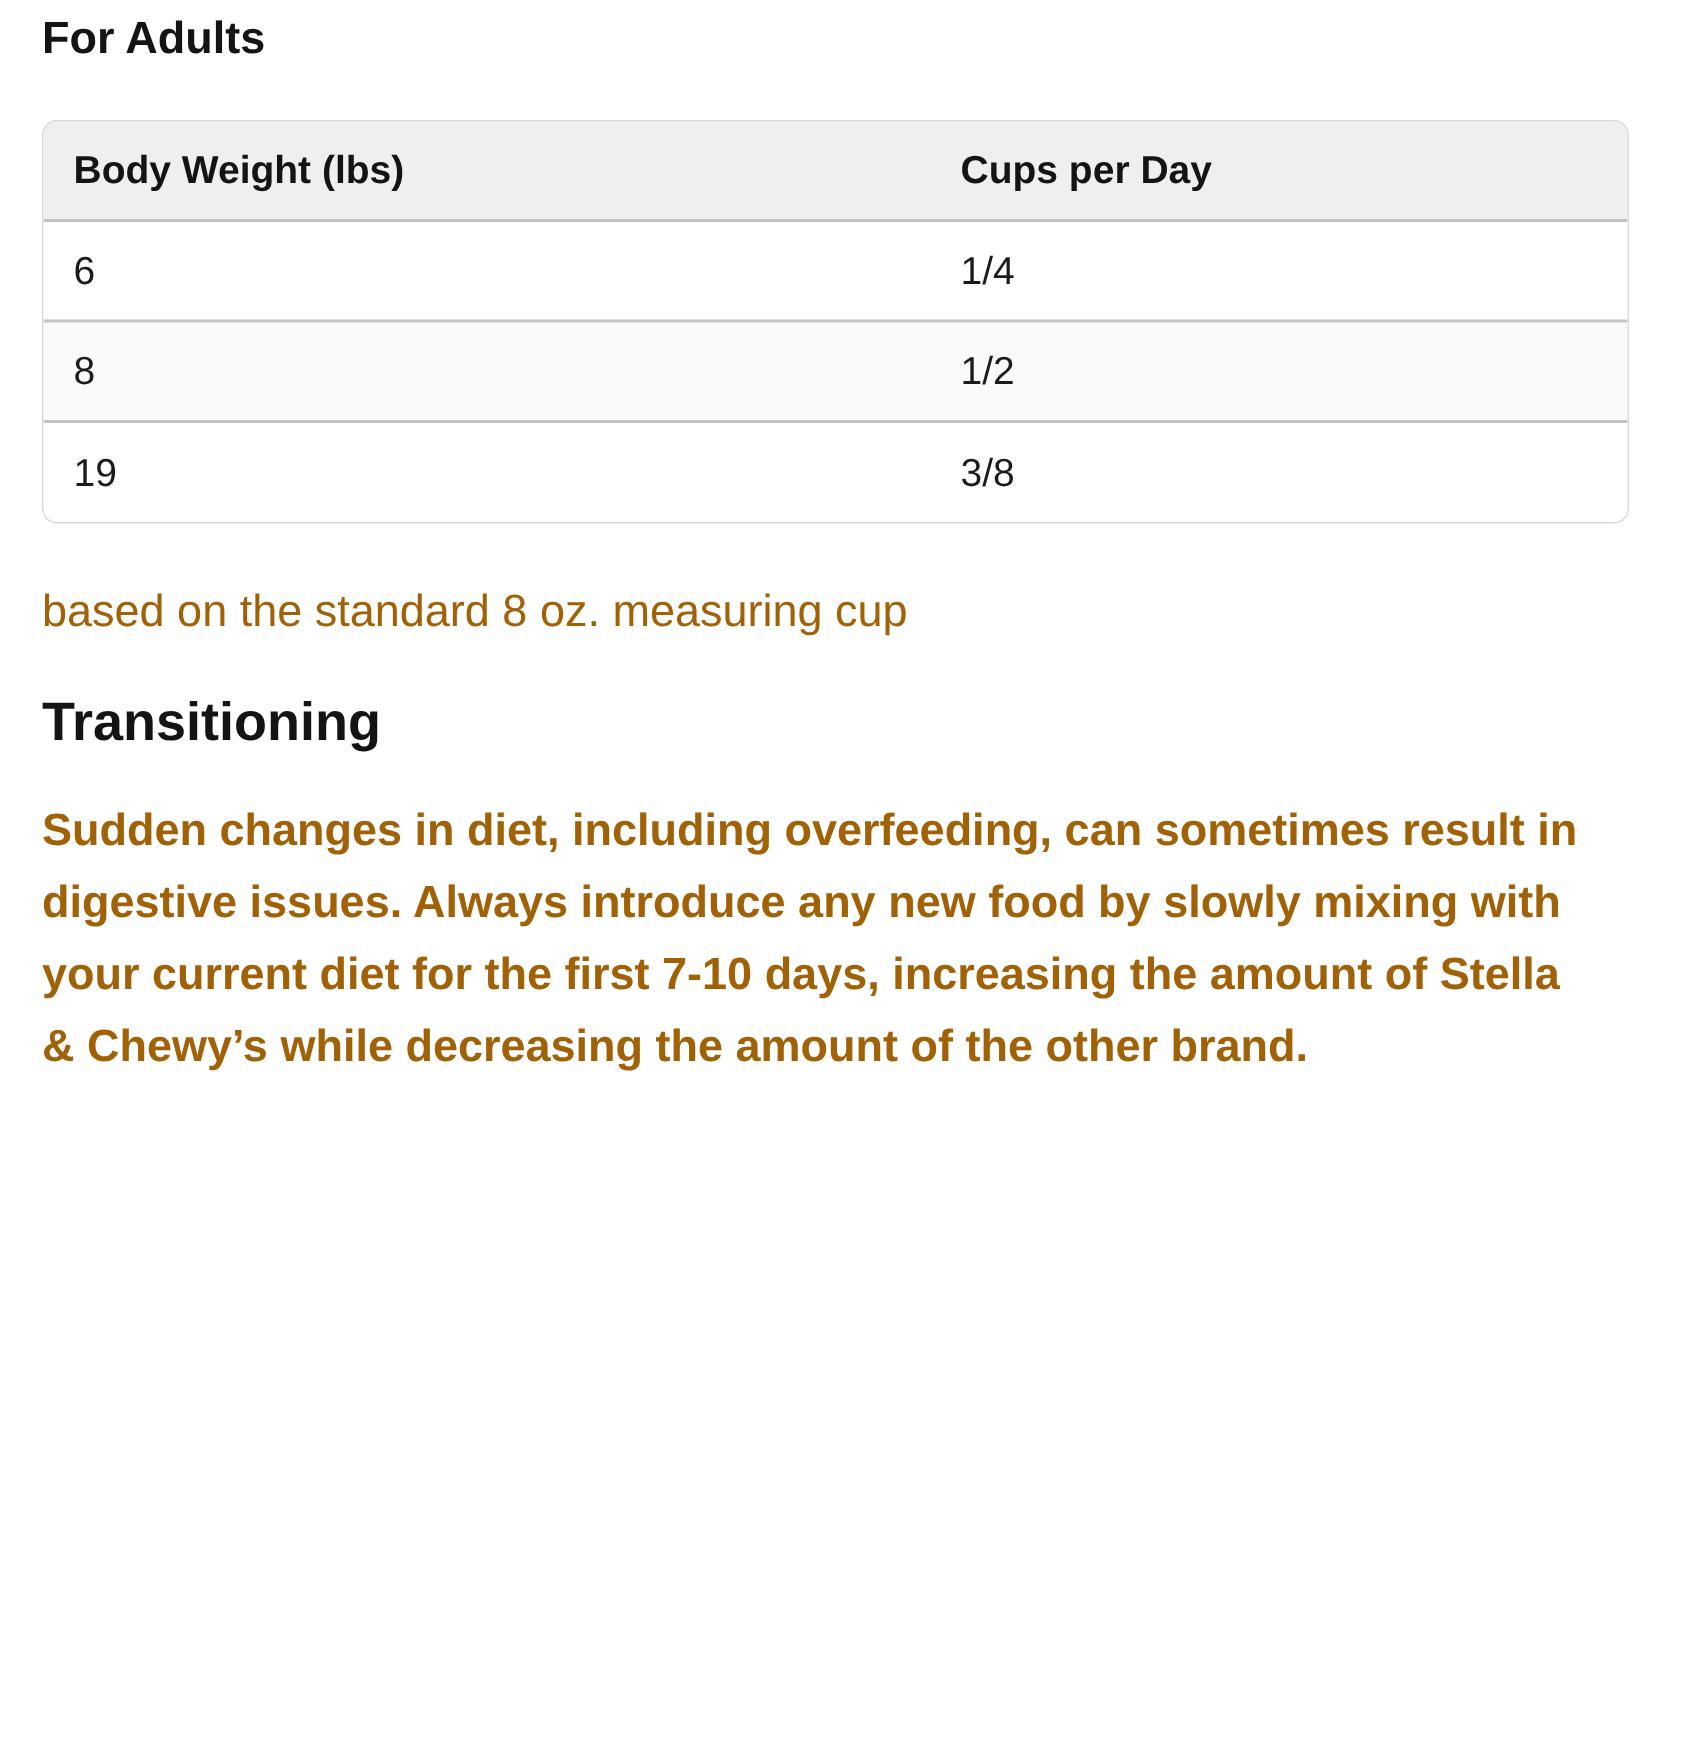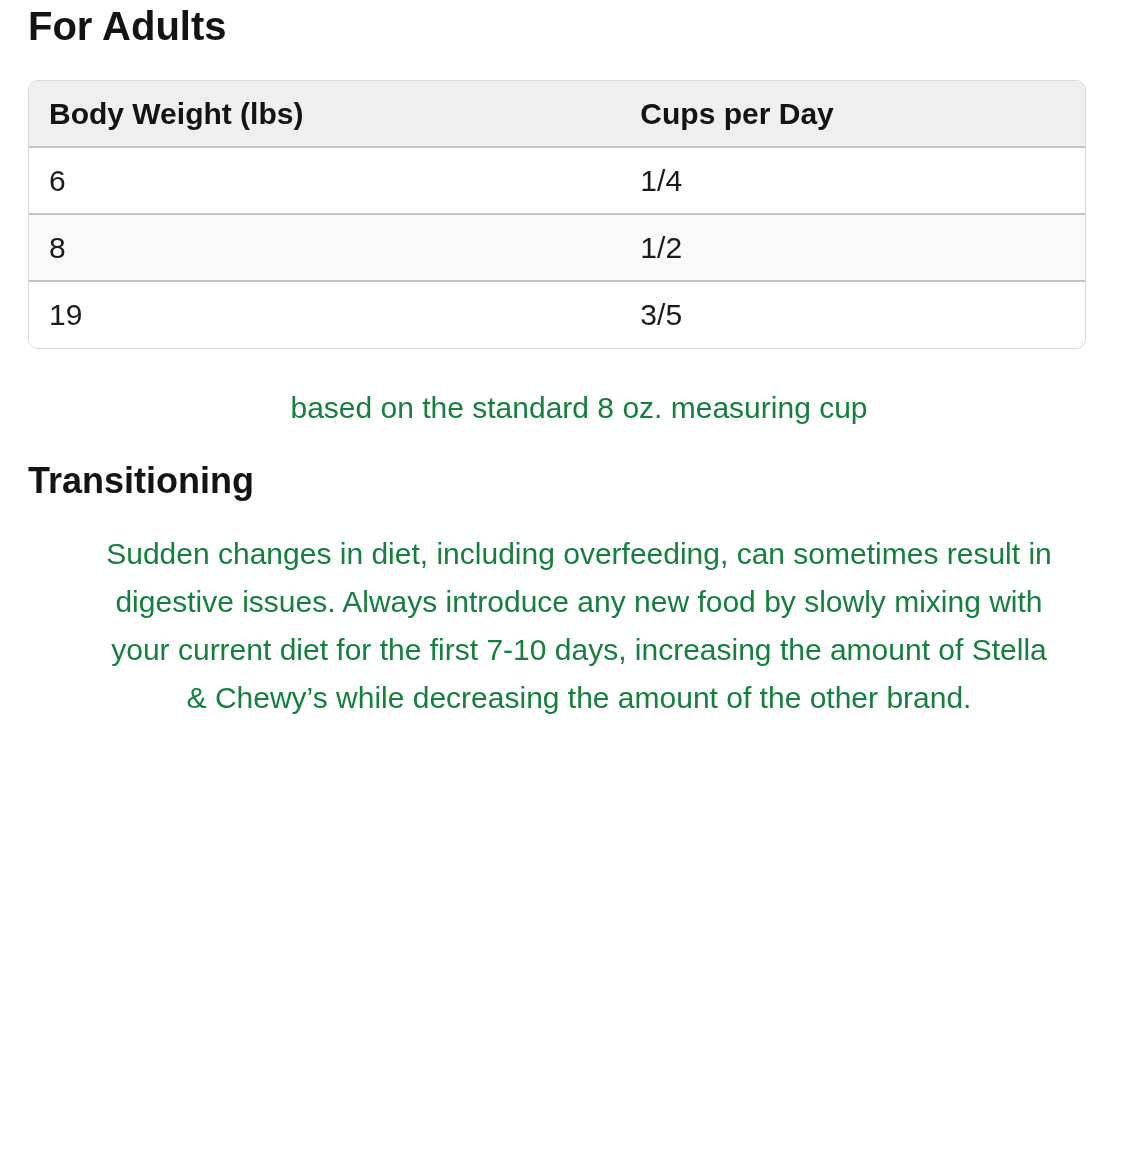--- a/index.html
+++ b/index.html
@@ -16,21 +16,21 @@
     font-family: "Liberation Sans", "DejaVu Sans", sans-serif;
     font-size: 30px;
     -webkit-font-smoothing: antialiased;
   }
   .page {
     width: 1130px;
     height: 1170px;
     padding: 4px 0 14px 28px;
   }
   .section-heading {
-    font-size: 40px;
+    font-size: 30px;
     font-weight: 700;
     line-height: 44px;
     margin: 0 0 32px 0;
     color: #141414;
   }
   .sub-heading {
     font-size: 36px;
     font-weight: 700;
     line-height: 48px;
     margin: 0 0 25px 0;
@@ -40,21 +40,21 @@
     width: 1058px;
     border: 1px solid #d8d8d8;
     border-radius: 10px;
     overflow: hidden;
     margin: 0 0 35px 0;
     background: #ffffff;
   }
   table {
     width: 100%;
     border-collapse: collapse;
-    font-size: 30px;
+    font-size: 26px;
     color: #1b1b1b;
   }
   th, td {
     text-align: left;
     padding: 0 10px 0 20px;
     vertical-align: middle;
   }
   th {
     font-weight: 700;
     background: #efefef;
@@ -66,24 +66,23 @@
     height: 67px;
     border-top: 2px solid #c3c3c3;
     background: #ffffff;
   }
   tbody tr:nth-child(even) td { background: #fafafa; }
   th.col-weight, td.col-weight { width: 56%; }
   p.body-text {
     margin: 16px 0 25px 0;
     line-height: 48px;
     white-space: pre;
-    color: #15803d;
-    text-align: center;
+    color: #a16207;
   }
-  p.body-text:last-child { margin-bottom: 0; }
+  p.body-text:last-child { margin-bottom: 0; font-weight: bold; }
 </style>
 </head>
 <body>
 
 <main class="page">
 
   <h2 class="section-heading">For Adults</h2>
 
   <div class="table-card">
     <table>
@@ -97,21 +96,21 @@
         <tr>
           <td class="col-weight">6</td>
           <td class="col-cups">1/4</td>
         </tr>
         <tr>
           <td class="col-weight">8</td>
           <td class="col-cups">1/2</td>
         </tr>
         <tr>
           <td class="col-weight">19</td>
-          <td class="col-cups">3/5</td>
+          <td class="col-cups">3/8</td>
         </tr>
       </tbody>
     </table>
   </div>
 
   <p class="body-text">based on the standard 8 oz. measuring cup</p>
 
 
 
   <h2 class="sub-heading">Transitioning</h2>

